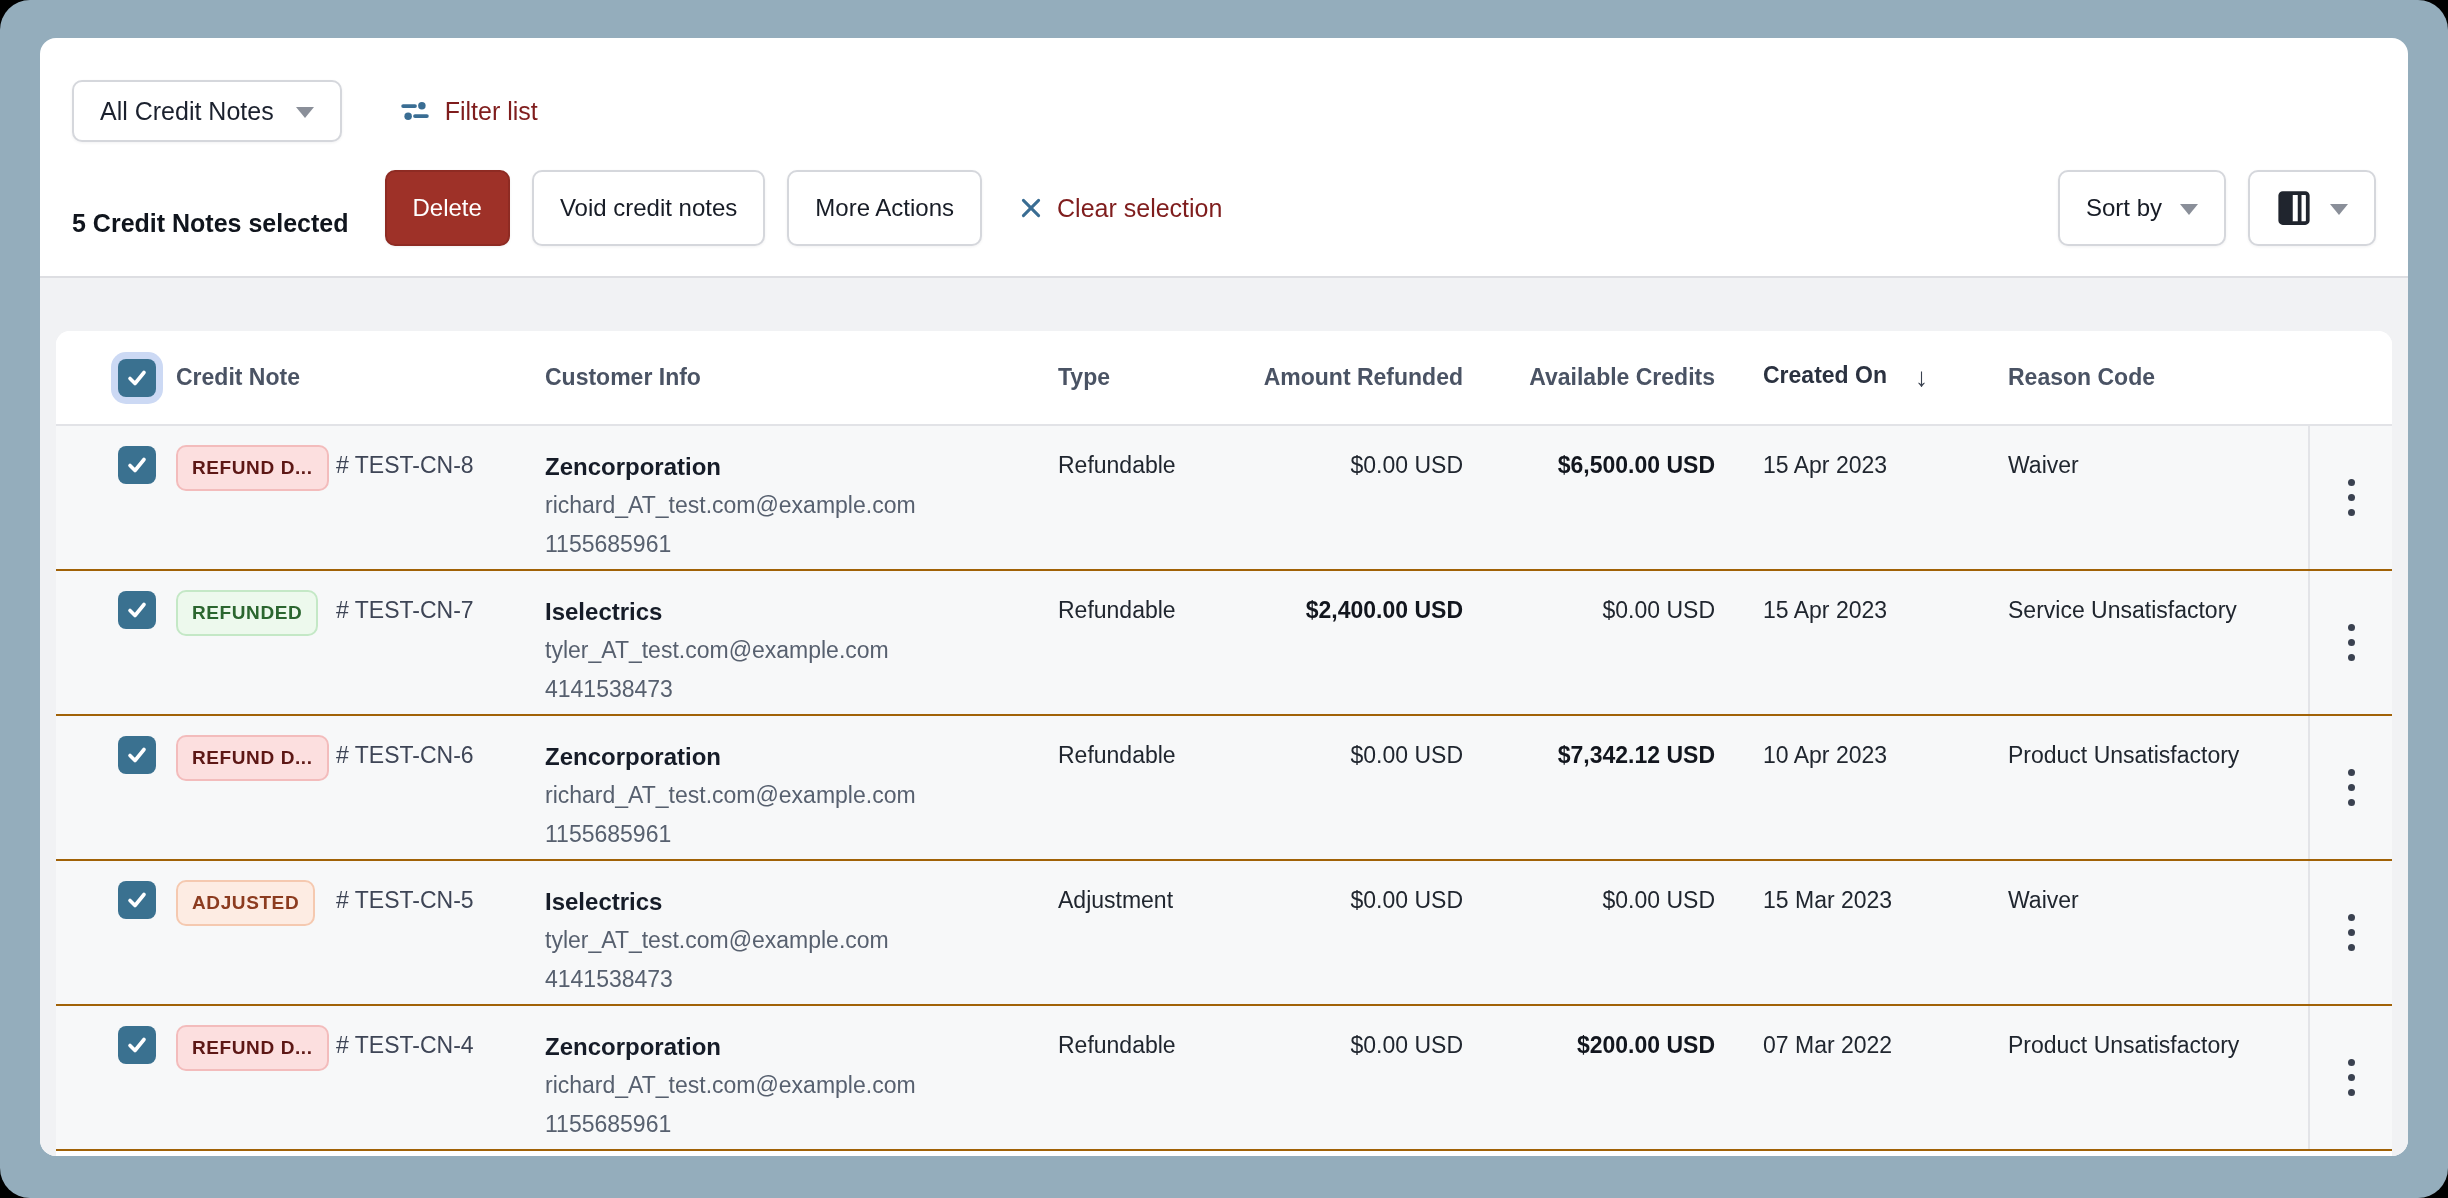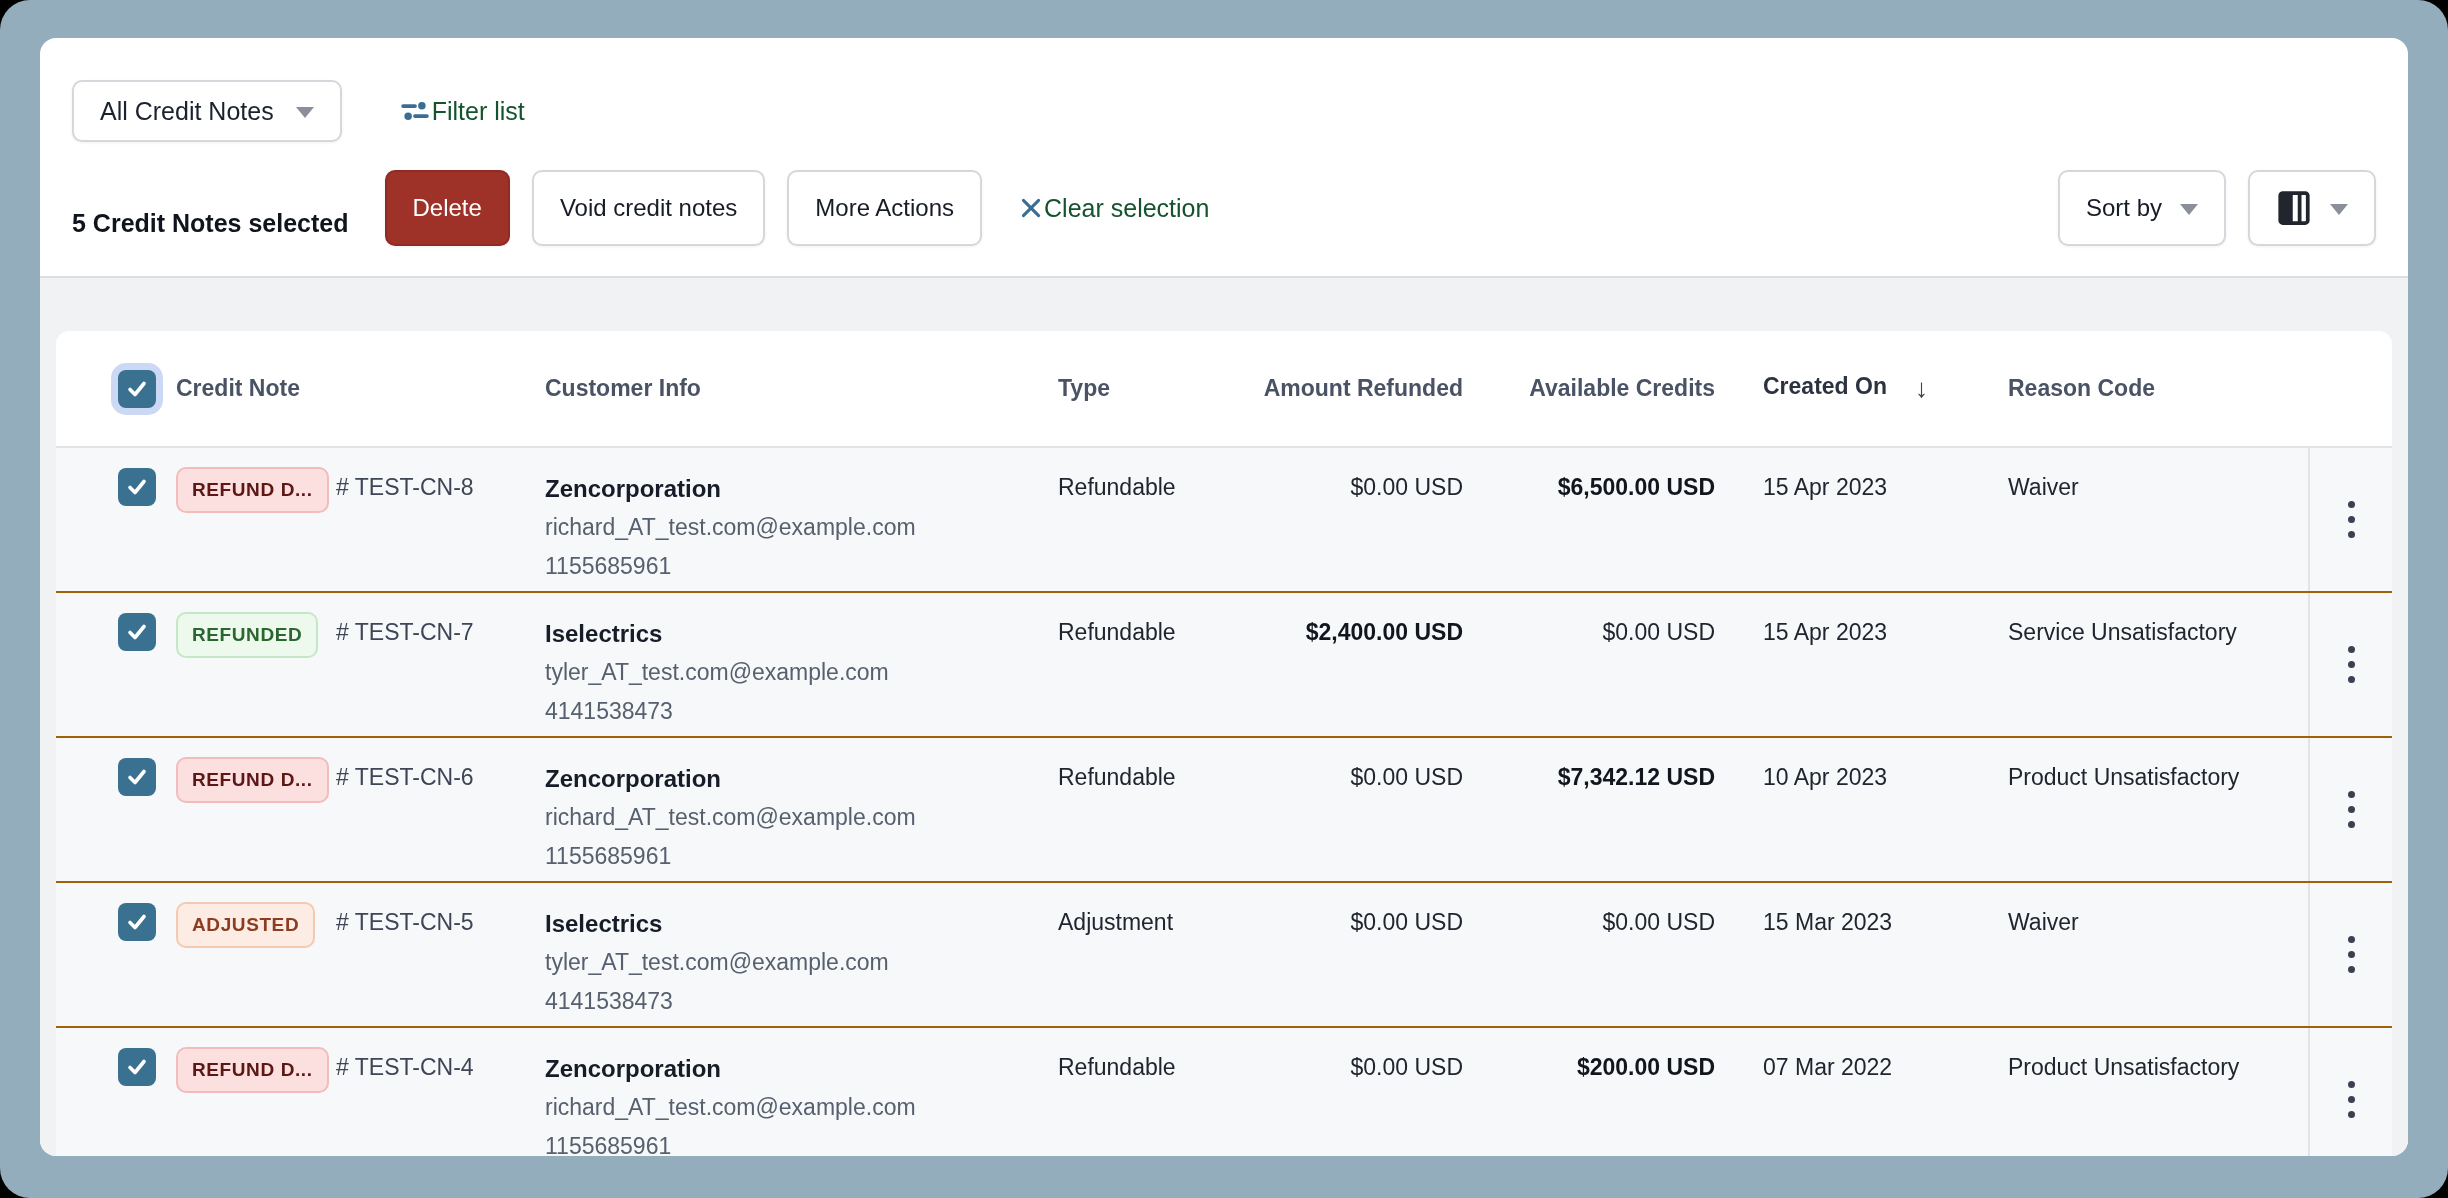--- a/index.html
+++ b/index.html
@@ -9,39 +9,39 @@
   .window { position:absolute; left:40px; top:38px; width:2368px; height:1118px;
     background:#ffffff; border-radius:16px; overflow:hidden; }
 
   
   .topbar { display:flex; align-items:center; gap:56px; padding:42px 32px 20px 32px; }
   .select-btn { display:flex; align-items:center; gap:22px; height:62px; padding:0 26px;
     background:#fff; border:2px solid #d5d7dc; border-radius:10px;
     font-size:25px; font-weight:500; color:#1b212e; box-shadow:0 1px 3px rgba(20,25,35,.06); cursor:pointer; }
   .chev { width:0; height:0; border-left:9px solid transparent; border-right:9px solid transparent;
     border-top:11px solid #8a8f99; margin-top:3px; }
-  .link { display:flex; align-items:center; color:#14532d; font-size:25px; cursor:pointer; }
+  .link { display:flex; align-items:center; gap:13px; color:#7f1d1d; font-size:25px; cursor:pointer; }
 
   
   .toolbar { display:flex; align-items:center; gap:22px; padding:8px 32px 30px 32px; border-bottom:2px solid #dddee2; }
   .sel-text { font-size:25px; font-weight:700; color:#10151d; margin-right:14px;margin-top:30px; }
   .btn { height:76px; padding:0 26px; display:flex; align-items:center; gap:18px;
     background:#fff; border:2px solid #d5d7dc; border-radius:10px;
     font-size:24px; font-weight:500; color:#171c26; box-shadow:0 1px 3px rgba(20,25,35,.06); cursor:pointer; }
   .btn-danger { background:#9e3128; border-color:#8e2b23; color:#fff; }
   .clear-link { margin-left:14px; }
   .toolbar-spacer { flex:1; }
 
   
   .content { background:#f1f2f4; height:884px; padding:53px 16px 0 16px; }
   .card { background:#fff; border-radius:14px 14px 0 0; height:100%; overflow:hidden; }
 
   .grid { display:grid; grid-template-columns:120px 160px 209px 513px 192px 213px 252px 293px 300px 84px; }
 
-  .thead { height:117px; align-items:center; background:#fff; border-bottom:2px solid #e2e3e7;
+  .thead { height:95px; align-items:center; background:#fff; border-bottom:2px solid #e2e3e7;
     font-size:23px; font-weight:700; color:#4a5364; }
   .th-credit-note { grid-column:2 / 4; }
   .th-right { text-align:right; }
   .th-created { grid-column:8; padding-left:48px; display:flex; align-items:flex-start; gap:28px;
     color:#2b3240; cursor:pointer; }
   .sort-arrow { font-size:26px; color:#39414f; font-weight:400; }
 
   .row { min-height:145px; background:#f7f8f9; border-bottom:2px solid #a16207; font-size:23px; color:#20262f; cursor:pointer; }
   .row > div { padding-top:26px; }
   .cell-check { padding-left:62px; padding-top:20px !important; }

